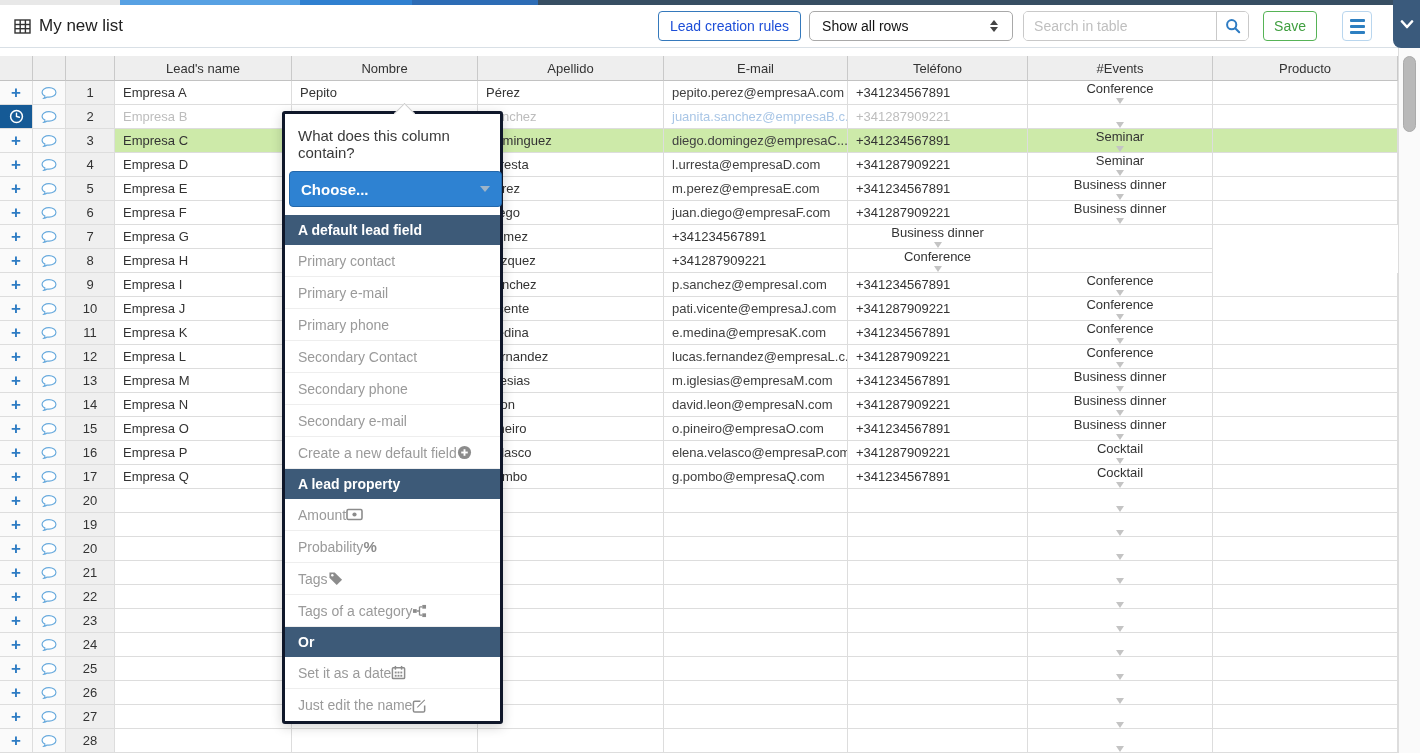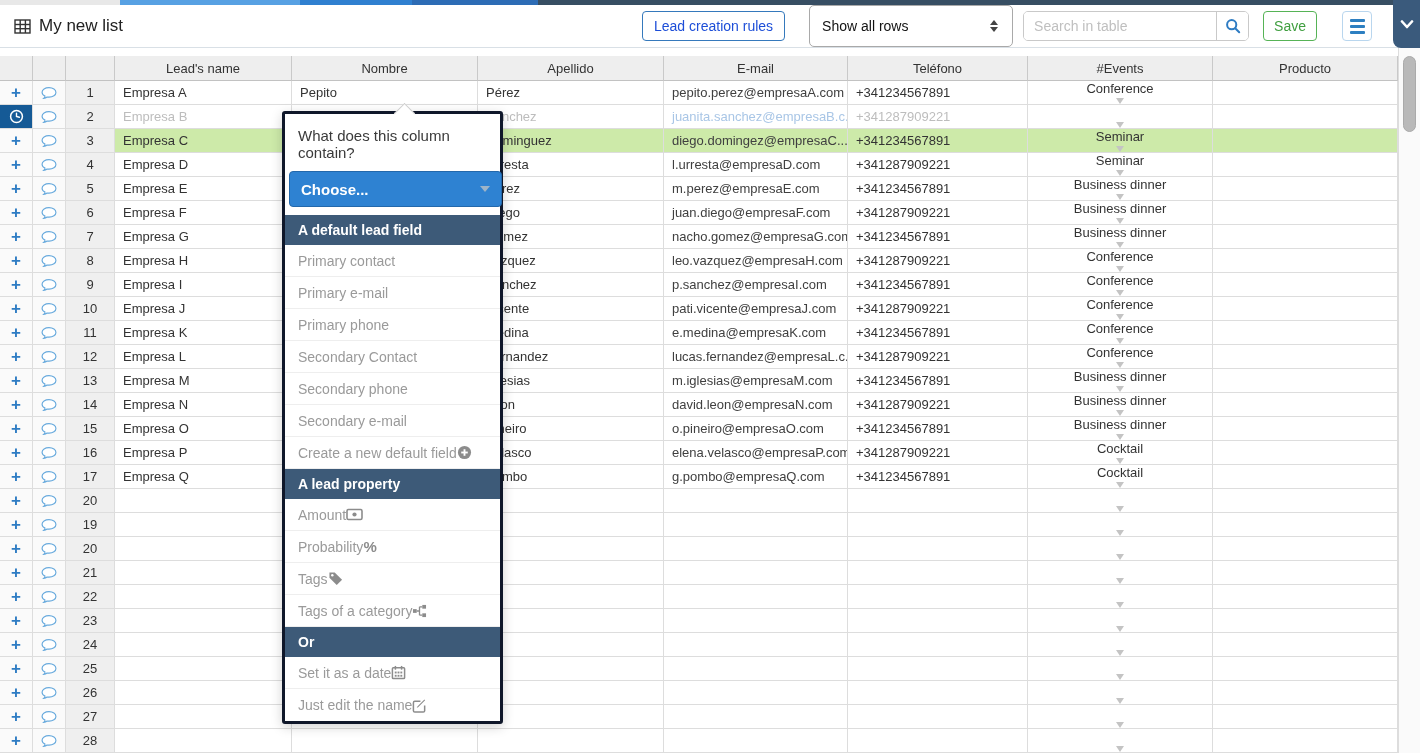--- a/index.html
+++ b/index.html
@@ -12,23 +12,23 @@
   #top-strip div { height:5px; }
 
   
   #toolbar { position:absolute; top:5px; left:0; width:1420px; height:43px; background:#fff;
     border-bottom:1px solid #d9e0e6; display:flex; align-items:center; padding:0 14px; }
   .title-wrap { display:flex; align-items:center; gap:8px; font-size:17px; color:#222; }
   .toolbar-right { margin-left:auto; display:flex; align-items:center; margin-right:34px; }
   .btn { background:#fff; border-radius:4px; font-size:14px; cursor:pointer;
     font-family:"Liberation Sans","DejaVu Sans",sans-serif; }
   .btn-rules { color:#1d4ed8; border:1px solid #3579bc; padding:6px 11px; margin-right:8px; }
-  .select-box { width:204px; height:42px; border:1px solid #a9a9a9; border-radius:5px; background:#fff;
+  .select-box { width:204px; height:30px; border:1px solid #a9a9a9; border-radius:5px; background:#fff;
     display:flex; align-items:center; justify-content:space-between; padding:0 14px 0 12px;
-    font-size:14px; color:#111; margin-right:10px; cursor:pointer;margin-left:16px; }
+    font-size:14px; color:#111; margin-right:10px; cursor:pointer; }
   .sort-arrows { display:flex; flex-direction:column; gap:2px; }
   .tri-up { width:0; height:0; border-left:4px solid transparent; border-right:4px solid transparent; border-bottom:5px solid #444; }
   .tri-down { width:0; height:0; border-left:4px solid transparent; border-right:4px solid transparent; border-top:5px solid #444; }
   .search-group { display:flex; height:30px; border:1px solid #c9c9c9; border-radius:5px; overflow:hidden; margin-right:14px; background:#fff; }
   .search-input { width:192px; border:none; outline:none; padding:0 10px; font-size:14px; color:#333;
     font-family:"Liberation Sans","DejaVu Sans",sans-serif; }
   .search-input::placeholder { color:#bfbfbf; }
   .search-btn { width:32px; border:none; border-left:1px solid #c9c9c9; background:#fff; display:flex;
     align-items:center; justify-content:center; cursor:pointer; }
   .btn-save { color:#3f9e3f; border:1px solid #56b356; padding:6px 10px; margin-right:25px; }
@@ -309,21 +309,20 @@
             <span style="display:flex;">
               <svg width="16" height="14" viewBox="0 0 18 15">
                 <path d="M9 1.5 C4.6 1.5 1.2 3.7 1.2 6.6 c0 1.8 1.3 3.4 3.3 4.3 -0.1 0.9 -0.6 1.9 -1.4 2.6 1.5 -0.1 2.9 -0.8 3.8 -1.5 0.7 0.1 1.4 0.2 2.1 0.2 4.4 0 7.8 -2.3 7.8 -5.3 S13.4 1.5 9 1.5 Z" fill="#fff" stroke="#68aadd" stroke-width="1.3"></path>
               </svg>
             </span>
           </div>
           <div class="cell c-num">7</div>
           <div class="cell data c-name">Empresa G</div>
           <div class="cell data c-nombre"></div>
           <div class="cell data c-apellido">Gomez</div>
-          <div class="cell data c-email">nacho.gomez@empresaG.com</div>
           <div class="cell data c-phone">+341234567891</div>
           <div class="cell data c-events">
             <span>Business dinner</span>
             <span class="caret-down"></span>
           </div>
           <div class="cell data c-producto"></div>
         </div>
         <div class="grid-row row ">
           <div class="cell c-action">
             <span class="plus-glyph">+</span>
@@ -332,21 +331,20 @@
             <span style="display:flex;">
               <svg width="16" height="14" viewBox="0 0 18 15">
                 <path d="M9 1.5 C4.6 1.5 1.2 3.7 1.2 6.6 c0 1.8 1.3 3.4 3.3 4.3 -0.1 0.9 -0.6 1.9 -1.4 2.6 1.5 -0.1 2.9 -0.8 3.8 -1.5 0.7 0.1 1.4 0.2 2.1 0.2 4.4 0 7.8 -2.3 7.8 -5.3 S13.4 1.5 9 1.5 Z" fill="#fff" stroke="#68aadd" stroke-width="1.3"></path>
               </svg>
             </span>
           </div>
           <div class="cell c-num">8</div>
           <div class="cell data c-name">Empresa H</div>
           <div class="cell data c-nombre"></div>
           <div class="cell data c-apellido">Vazquez</div>
-          <div class="cell data c-email">leo.vazquez@empresaH.com</div>
           <div class="cell data c-phone">+341287909221</div>
           <div class="cell data c-events">
             <span>Conference</span>
             <span class="caret-down"></span>
           </div>
           <div class="cell data c-producto"></div>
         </div>
         <div class="grid-row row ">
           <div class="cell c-action">
             <span class="plus-glyph">+</span>

